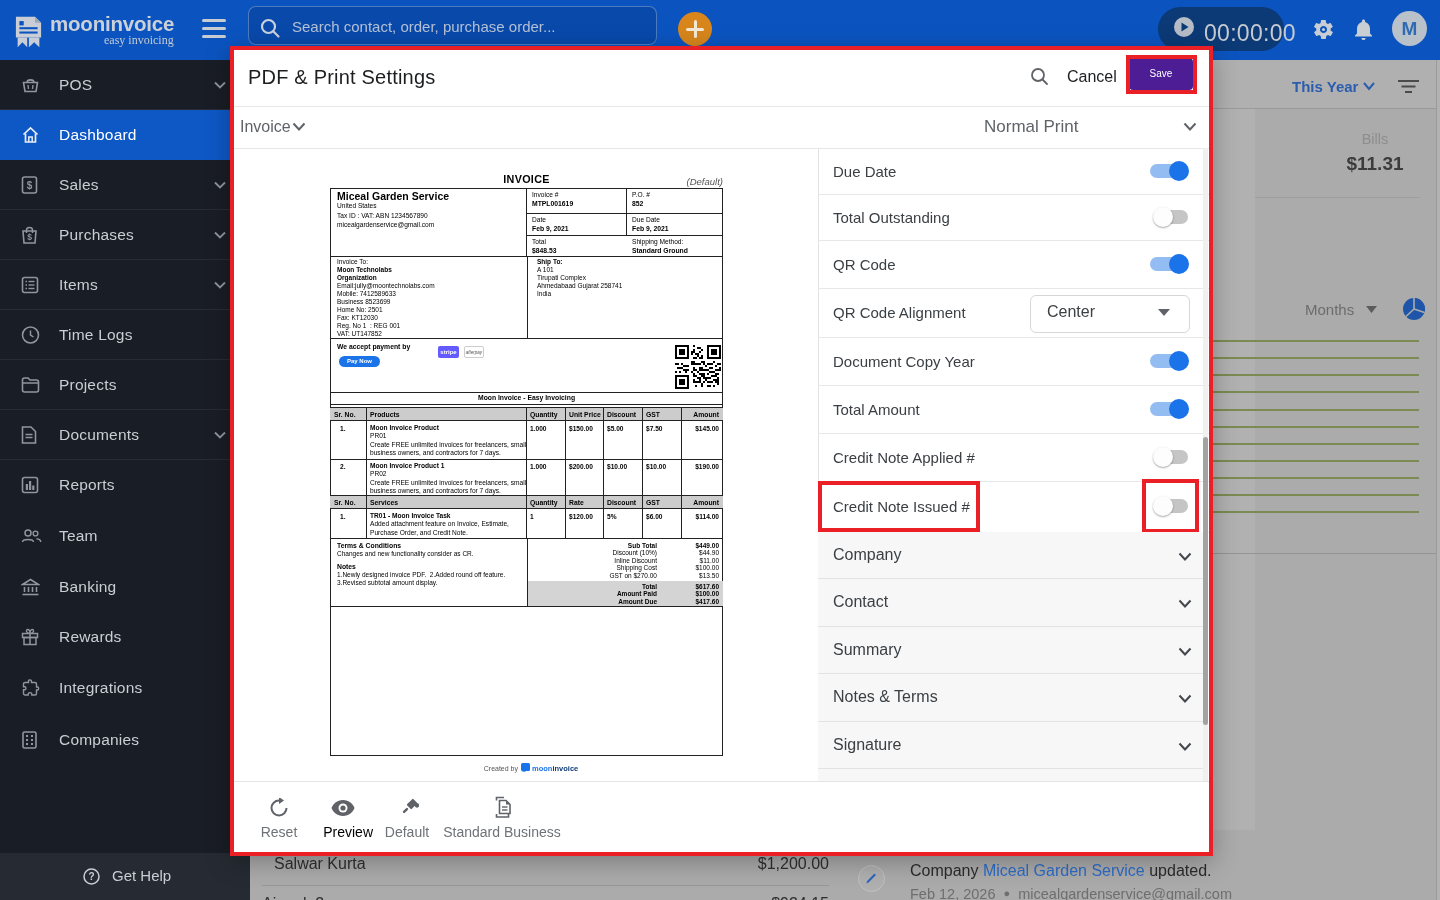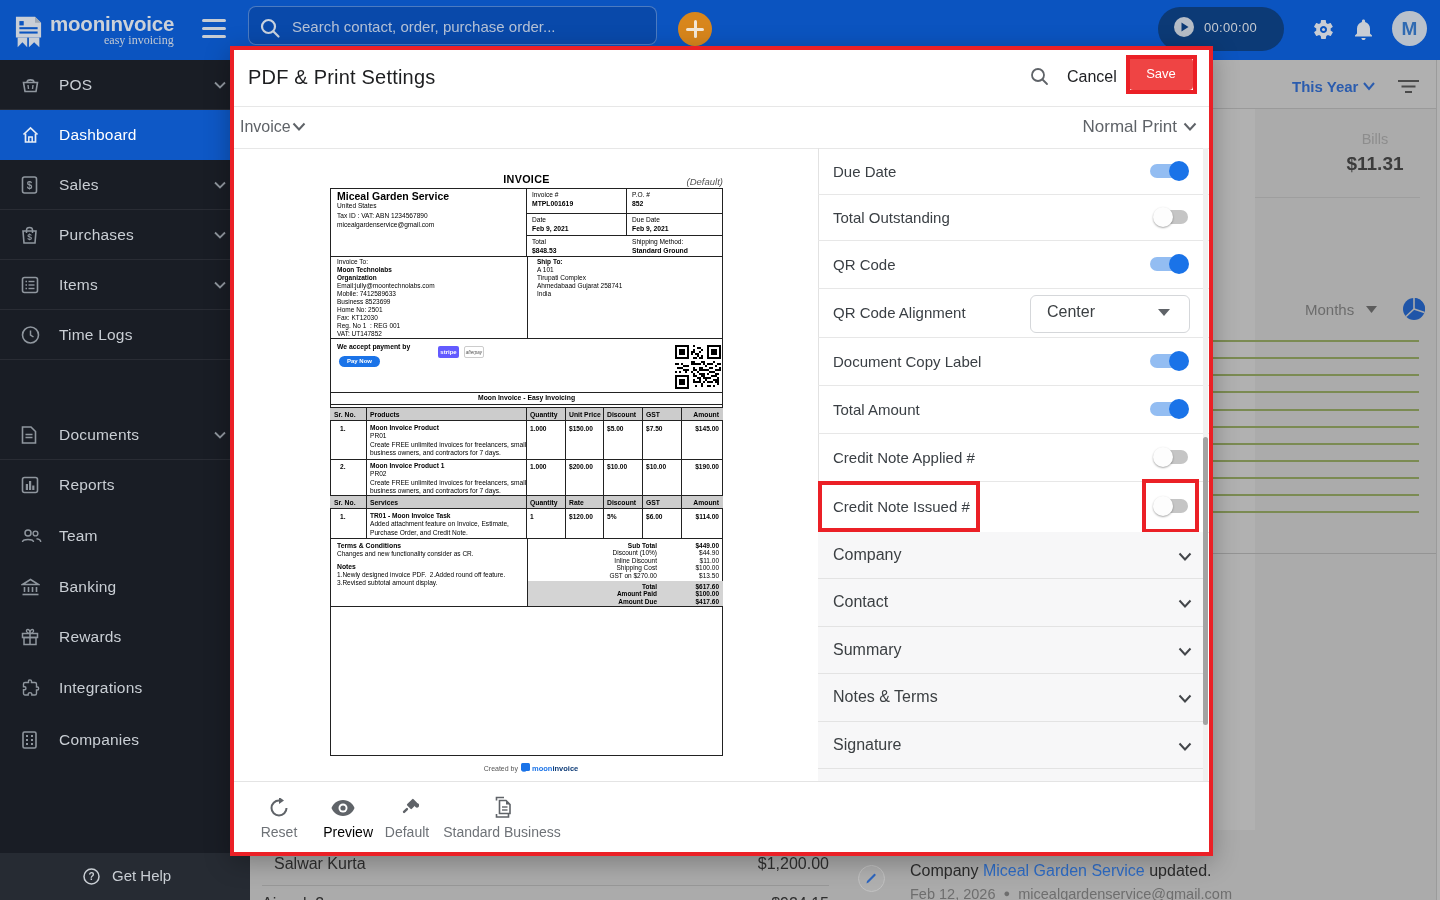--- a/index.html
+++ b/index.html
@@ -134,21 +134,21 @@
     <div class="abs" style="left:292px;top:18px;font-size:15px;color:#b4c1d6">Search contact, order, purchase order...</div>
     <div id="plusbtn">
       <div class="abs" style="left:8px;top:15.5px;width:18px;height:3px;background:#f4e8d6;border-radius:1.5px"></div>
       <div class="abs" style="left:15.5px;top:8px;width:3px;height:18px;background:#f4e8d6;border-radius:1.5px"></div>
     </div>
     <div id="timerpill">
       <svg class="abs" style="left:16px;top:9.5px" width="20" height="20" viewBox="0 0 20 20">
         <circle cx="10" cy="10" r="10" fill="#b6bdc7"></circle>
         <path d="M7.5 5.5 L14.5 10 L7.5 14.5 Z" fill="#0c3a76"></path>
       </svg>
-      <div class="abs" style="left:46px;top:13px;font-size:13px;color:#c6cad1;letter-spacing:0.3px">00:00:00</div>
+      <div class="abs" style="left:46px;top:13px;font-size:23px;color:#c6cad1;letter-spacing:0.3px">00:00:00</div>
     </div>
 
     <svg class="abs" style="left:1312px;top:18px" width="23" height="23" viewBox="0 0 24 24">
       <path fill="#c9cdd4" d="M19.4 13c0-.3.1-.6.1-1s0-.7-.1-1l2.1-1.6c.2-.2.2-.4.1-.6l-2-3.4c-.1-.2-.4-.3-.6-.2l-2.5 1c-.5-.4-1.1-.7-1.7-1l-.4-2.6c0-.2-.2-.4-.5-.4h-4c-.2 0-.4.2-.5.4l-.4 2.6c-.6.2-1.2.6-1.7 1l-2.5-1c-.2-.1-.5 0-.6.2l-2 3.4c-.1.2-.1.5.1.6L4.5 11c0 .3-.1.6-.1 1s0 .7.1 1l-2.1 1.6c-.2.2-.2.4-.1.6l2 3.4c.1.2.4.3.6.2l2.5-1c.5.4 1.1.7 1.7 1l.4 2.6c0 .2.2.4.5.4h4c.2 0 .4-.2.5-.4l.4-2.6c.6-.2 1.2-.6 1.7-1l2.5 1c.2.1.5 0 .6-.2l2-3.4c.1-.2.1-.5-.1-.6L19.4 13zM12 15.5c-1.9 0-3.5-1.6-3.5-3.5s1.6-3.5 3.5-3.5 3.5 1.6 3.5 3.5-1.6 3.5-3.5 3.5z"></path>
       <circle cx="12" cy="12" r="3.4" fill="#0b54c0"></circle>
       <circle cx="12" cy="12" r="1.6" fill="#c9cdd4"></circle>
     </svg>
 
     <svg class="abs" style="left:1353px;top:18px" width="21" height="23" viewBox="0 0 21 23">
       <path fill="#c9cdd4" d="M10.5 1.5c-.9 0-1.6.7-1.6 1.6v.8C5.9 4.7 4 7.3 4 10.4v5.1l-2 2v1h17v-1l-2-2v-5.1c0-3.1-1.9-5.7-4.9-6.5v-.8c0-.9-.7-1.6-1.6-1.6z"></path>
@@ -214,20 +214,27 @@
           <path d="M1 1.5 L6 6.5 L11 1.5" fill="none" stroke="#8f969e" stroke-width="1.8"></path>
         </svg>
     </div>
     <div class="srow" style="top:250px">
       <svg class="ic" width="19" height="19" viewBox="0 0 19 19">
           <circle cx="9.5" cy="9.5" r="8" fill="none" stroke="#8f969e" stroke-width="1.6"></circle>
           <path d="M9.5 5 V9.5 L12.5 11.5" fill="none" stroke="#8f969e" stroke-width="1.5"></path>
         </svg>
       <span class="lbl">Time Logs</span>
     </div>
+    <div class="srow" style="top:300px">
+      <svg class="ic" width="19" height="17" viewBox="0 0 19 17">
+          <path d="M1.5 3.5 C1.5 2.4 2.4 1.5 3.5 1.5 H7 L9 3.5 H15.5 C16.6 3.5 17.5 4.4 17.5 5.5 V13.5 C17.5 14.6 16.6 15.5 15.5 15.5 H3.5 C2.4 15.5 1.5 14.6 1.5 13.5 Z" fill="none" stroke="#8f969e" stroke-width="1.6"></path>
+          <line x1="1.5" y1="6.5" x2="17.5" y2="6.5" stroke="#8f969e" stroke-width="1.4"></line>
+        </svg>
+      <span class="lbl">Projects</span>
+    </div>
     <div class="srow" style="top:400px;border-bottom:none">
       <svg class="ic" width="18" height="18" viewBox="0 0 18 18">
           <rect x="1.5" y="1.5" width="15" height="15" rx="2" fill="none" stroke="#8f969e" stroke-width="1.6"></rect>
           <rect x="4.8" y="8" width="2.2" height="6" fill="#8f969e"></rect>
           <rect x="8" y="5" width="2.2" height="9" fill="#8f969e"></rect>
           <rect x="11.2" y="9.5" width="2.2" height="4.5" fill="#8f969e"></rect>
         </svg>
       <span class="lbl">Reports</span>
     </div>
     <div class="srow" style="top:350px">
@@ -298,29 +305,29 @@
   </div>
 
   <div id="modal">
 
     <div class="abs" style="left:14px;top:16px;font-size:20px;font-weight:500;color:#1d1e20;letter-spacing:0.2px">PDF &amp; Print Settings</div>
     <svg class="abs" style="left:796px;top:17px" width="19" height="19" viewBox="0 0 19 19">
         <circle cx="8" cy="8" r="6" fill="none" stroke="#5f6368" stroke-width="1.8"></circle>
         <line x1="12.5" y1="12.5" x2="17" y2="17" stroke="#5f6368" stroke-width="1.8" stroke-linecap="round"></line>
       </svg>
     <div class="abs" style="left:833px;top:18px;font-size:16px;color:#202124">Cancel</div>
-    <div class="abs" style="left:895px;top:8px;width:64px;height:32px;background:#ef4444;border-radius:4px;color:#fff;font-size:13px;font-weight:500;text-align:center;line-height:32px">Save</div>
+    <div class="abs" style="left:895px;top:8px;width:64px;height:32px;background:#4c1d95;border-radius:4px;color:#fff;font-size:10px;font-weight:500;text-align:center;line-height:32px">Save</div>
     <div class="redbox" style="left:892px;top:5px;width:71px;height:39px"></div>
     <div class="divh" style="left:0;top:55.5px;width:975px"></div>
 
     <div class="abs" style="left:6px;top:68px;font-size:16px;color:#5f6368">Invoice</div>
     <svg class="abs" style="left:58px;top:72px" width="14" height="9" viewBox="0 0 14 9">
         <path d="M1.5 1.5 L7 7.5 L12.5 1.5" fill="none" stroke="#5f6368" stroke-width="2"></path>
       </svg>
-    <div class="abs" style="left:750px;top:67px;width:193px;text-align:right;font-size:17px;color:#5f6368">Normal Print</div>
+    <div class="abs" style="left:750px;top:67px;width:193px;font-size:17px;color:#5f6368">Normal Print</div>
     <svg class="abs" style="left:949px;top:72px" width="14" height="9" viewBox="0 0 14 9">
         <path d="M1.5 1.5 L7 7.5 L12.5 1.5" fill="none" stroke="#5f6368" stroke-width="2"></path>
       </svg>
     <div class="divh" style="left:0;top:97.5px;width:975px"></div>
 
     <div class="divv" style="left:584px;top:97.5px;height:633.5px"></div>
 
     <div class="rlabel" style="top:120.5px">Due Date</div>
     <div class="toggleon" style="left:916px;top:113.5px">
         <div class="th"></div>
@@ -340,21 +347,21 @@
     <div class="divh" style="left:584px;top:237.5px;width:391px"></div>
 
     <div class="rlabel" style="top:262px">QR Code Alignment</div>
     <div class="abs" style="left:796px;top:245px;width:160px;height:38px;border:1px solid #d5d7da;border-radius:6px;background:#fff"></div>
     <div class="abs" style="left:813px;top:253px;font-size:16px;color:#3c4043">Center</div>
     <svg class="abs" style="left:924px;top:259px" width="12" height="8" viewBox="0 0 12 8">
         <path d="M0 0 L6 7 L12 0 Z" fill="#5f6368"></path>
       </svg>
     <div class="divh" style="left:584px;top:287px;width:391px"></div>
 
-    <div class="rlabel" style="top:311px">Document Copy Label</div>
+    <div class="rlabel" style="top:311px">Document Copy Year</div>
     <div class="toggleon" style="left:916px;top:304px">
         <div class="th"></div>
       </div>
     <div class="divh" style="left:584px;top:335px;width:391px"></div>
 
     <div class="rlabel" style="top:358.75px">Total Amount</div>
     <div class="toggleon" style="left:916px;top:351.75px">
         <div class="th"></div>
       </div>
     <div class="divh" style="left:584px;top:382.5px;width:391px"></div>

